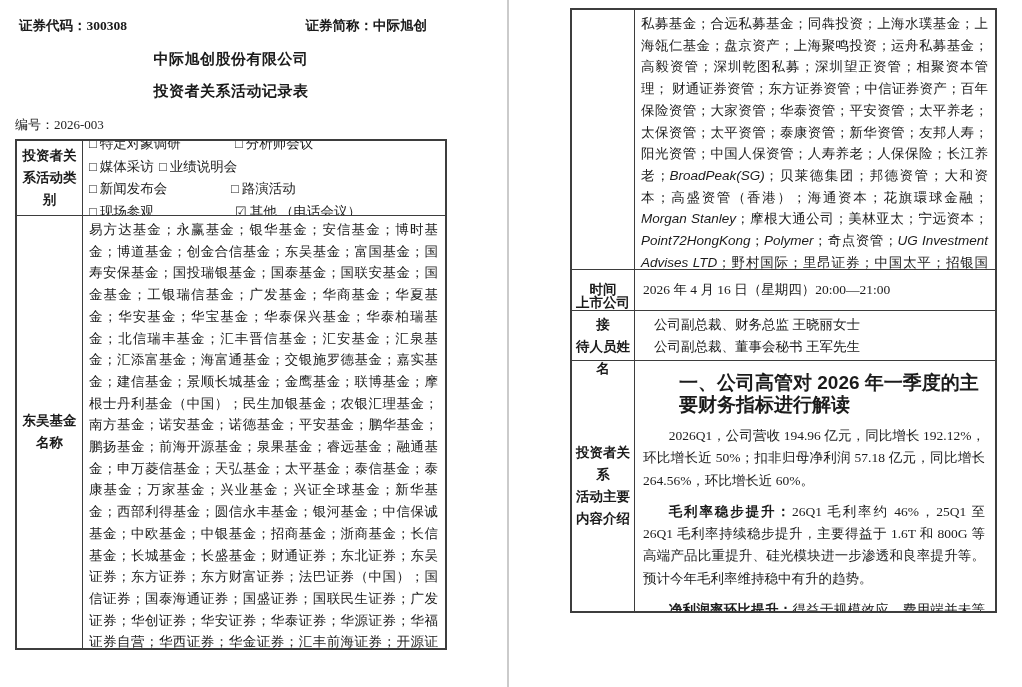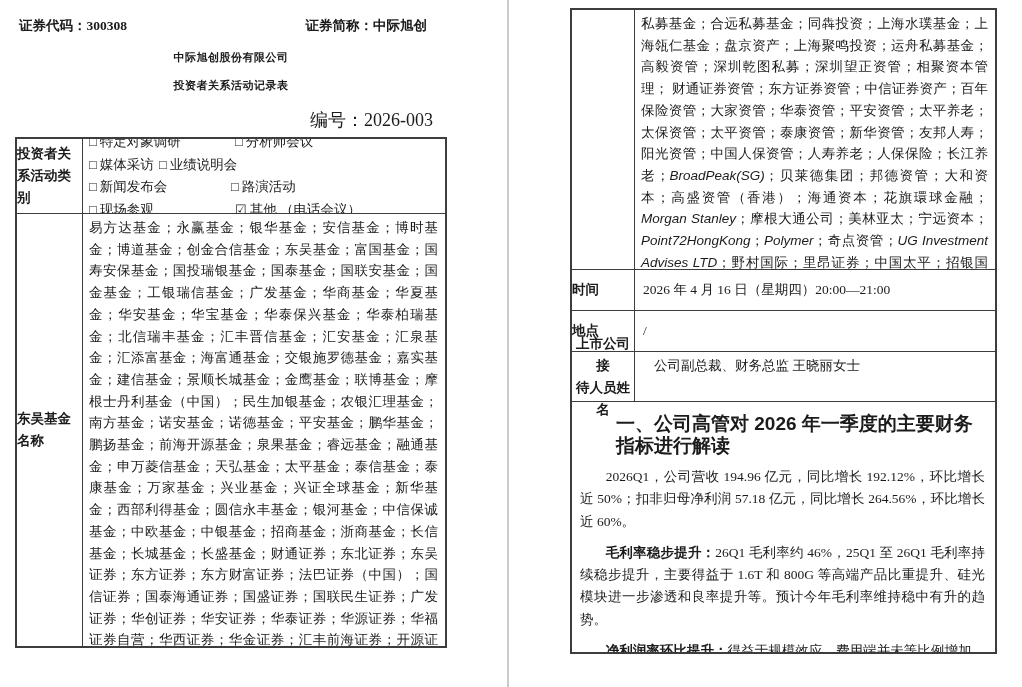--- a/index.html
+++ b/index.html
@@ -9,29 +9,29 @@
   }
   .page{position:absolute;top:0;height:687px;background:#fff;overflow:hidden;}
   #page-left{left:0;width:507px;}
   #divider{position:absolute;left:507px;top:0;width:2px;height:687px;background:#cbcbcb;}
   #page-right{left:509px;width:513px;}
 
   
   .lp-inner{position:absolute;left:15px;top:0;width:432px;}
   .lp-head{display:flex;justify-content:space-between;padding:17px 20px 0 4px;
            font-weight:bold;font-size:13.5px;}
-  .lp-title{text-align:center;font-weight:bold;font-size:11px;margin-top:15px;letter-spacing:.5px;}
+  .lp-title{text-align:center;font-weight:bold;font-size:15px;margin-top:15px;letter-spacing:.5px;}
   .lp-title2{margin-top:13px;}
-  .doc-no{text-align:right;padding-right:14px;font-size:18px;margin-top:15px;font-family:Liberation Serif, serif;}
+  .doc-no{padding-right:14px;font-size:13px;margin-top:15px;font-family:Liberation Serif, serif;}
 
   .tbl{margin-top:5px;border:2px solid #3d3d3d;}
   .trow{display:flex;}
   .trow + .trow{border-top:1px solid #3d3d3d;}
   .lcell{flex:0 0 65px;width:65px;border-right:1px solid #3d3d3d;
-         display:flex;flex-direction:column;justify-content:center;align-items:flex-start;
+         display:flex;flex-direction:column;justify-content:center;align-items:center;
          font-family:"Liberation Sans","DejaVu Sans",sans-serif;font-weight:bold;
          font-size:13.5px;line-height:22px;text-align:center;}
   .vcell{flex:1;overflow:hidden;min-width:0;}
 
   #activity-row{height:74px;}
   #activity-cell{display:flex;align-items:center;padding:4px 8px 4px 6px;}
   .cb-grid{display:flex;flex-wrap:wrap;flex:1;}
   .cb-item{display:flex;align-items:center;line-height:22.5px;font-size:13.5px;white-space:nowrap;}
   .cb-item:nth-child(3n+1){width:146px;}
   .cb-item:nth-child(3n+2){width:142px;}
@@ -144,36 +144,38 @@
       <div class="vcell">
         <div class="list-text" id="p2-text"><span>私募基金；合远私募基金；同犇投资；上海水璞基金；上海瓴仁基金；盘京资产；上海聚鸣投资；运舟私募基金；高毅资管；深圳乾图私募；深圳望正资管；相聚资本管理； 财通证券资管；东方证券资管；中信证券资产；百年保险资管；大家资管；华泰资管；平安资管；太平养老；太保资管；太平资管；泰康资管；新华资管；友邦人寿；阳光资管；中国人保资管；人寿养老；人保保险；长江养老；</span><i class="en">BroadPeak(SG)</i><span>；贝莱德集团；邦德资管；大和资本；高盛资管（香港）；海通资本；花旗環球金融；</span><i class="en">Morgan Stanley</i><span>；摩根大通公司；美林亚太；宁远资本；</span><i class="en">Point72HongKong</i><span>；</span><i class="en">Polymer</i><span>；奇点资管；</span><i class="en">UG Investment Advises LTD</i><span>；野村国际；里昂证券；中国太平；招银国际；德劭（亚太）；</span></div>
       </div>
     </div>
 
     <div class="trow" id="r-time">
       <div class="lcell">时间</div>
       <div class="vcell mid">2026 年 4 月 16 日（星期四）20:00—21:00</div>
     </div>
 
-    <div class="trow" id="r-place">
-      <div class="lcell">地点</div>
-      <div class="vcell mid">/</div>
-    </div>
 
     <div class="trow" id="r-recp">
       <div class="lcell">
           <div>上市公司接</div>
           <div>待人员姓名</div>
         </div>
       <div class="vcell recp-lines" id="recp-lines">
           <div>公司副总裁、财务总监 王晓丽女士</div>
+          <div>公司副总裁、董事会秘书  王军先生</div>
         </div>
     </div>
 
     <div class="trow" id="r-content">
+      <div class="lcell">
+          <div>投资者关系</div>
+          <div>活动主要</div>
+          <div>内容介绍</div>
+        </div>
       <div class="vcell content-cell" id="content-blocks">
           <div class="c-head">一、公司高管对 2026 年一季度的主要财务指标进行解读</div>
           <div class="c-para">2026Q1，公司营收 194.96 亿元，同比增长 192.12%，环比增长近 50%；扣非归母净利润 57.18 亿元，同比增长 264.56%，环比增长近 60%。</div>
           <div class="c-para"><b>毛利率稳步提升：</b>26Q1 毛利率约 46%，25Q1 至 26Q1 毛利率持续稳步提升，主要得益于 1.6T 和 800G 等高端产品比重提升、硅光模块进一步渗透和良率提升等。预计今年毛利率维持稳中有升的趋势。</div>
           <div class="c-para"><b>净利润率环比提升：</b>得益于规模效应，费用端并未等比例增加，利润率有所提升。26Q1 净利润率为 32.40%，相较 25Q4 环比提升。</div>
         </div>
     </div>
 
   </div>
 </div>

